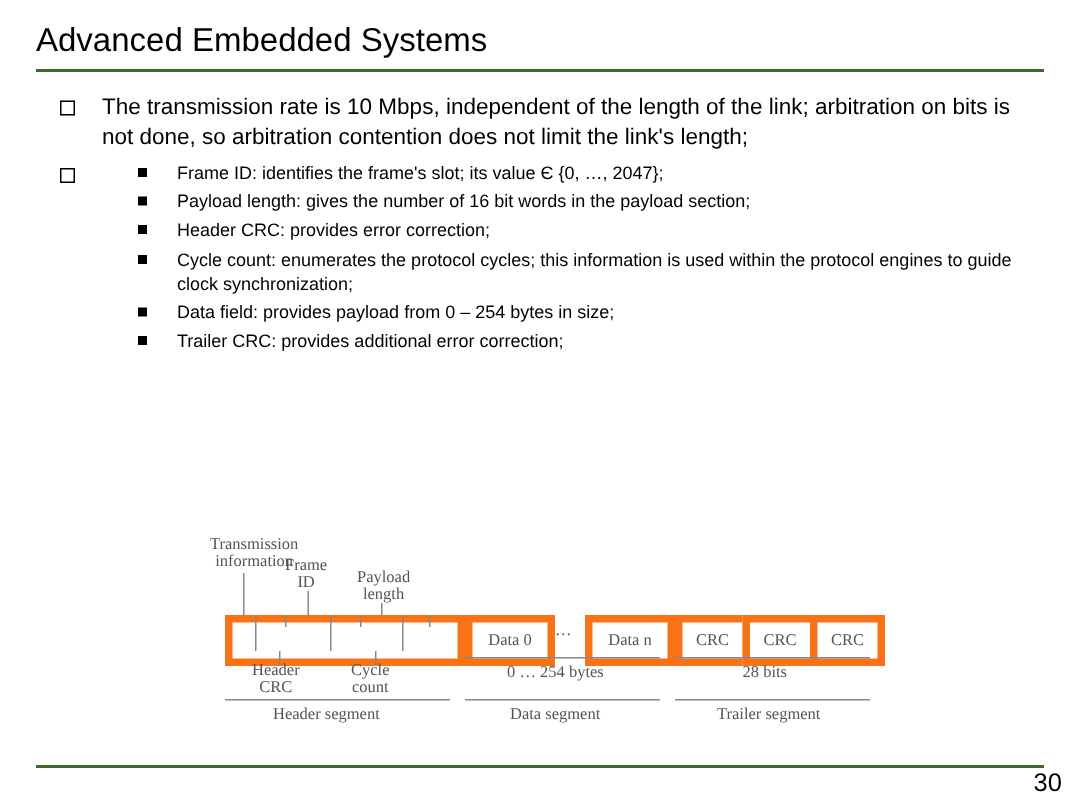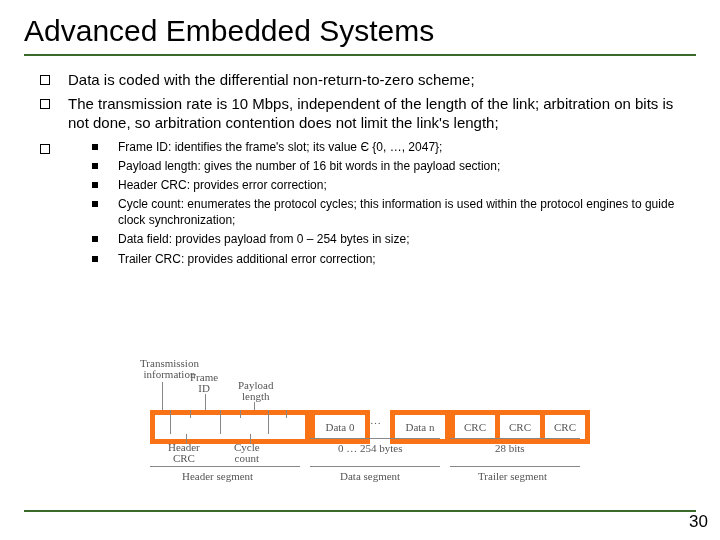--- a/index.html
+++ b/index.html
@@ -14,21 +14,21 @@
     overflow: hidden;
   }
   .slide {
     padding: 10px 24px 0 24px;
     box-sizing: border-box;
     width: 100%;
     height: 100%;
     position: relative;
   }
   .title {
-    font-size: 30px;
+    font-size: 22px;
     font-weight: 400;
     padding: 4px 0 6px 0;
     border-bottom: 2px solid #3a6b2a;
     margin-bottom: 14px;
   }
   ul.outer {
     list-style: none;
     padding: 0 0 0 16px;
     margin: 0;
     font-size: 15px;
@@ -99,21 +99,20 @@
   }
 </style>
 </head>
 <body>
 
 <div class="slide">
 
   <div class="title">Advanced Embedded Systems</div>
 
   <ul class="outer">
-    <li><span>Data is coded with the differential non-return-to-zero scheme;</span></li>
     <li><span>The transmission rate is 10 Mbps, independent of the length of the link; arbitration on bits is not done, so arbitration contention does not limit the link's length;</span></li>
     <li>
       <ul class="inner">
         <li><span>Frame ID: identifies the frame's slot; its value Є {0, …, 2047};</span></li>
         <li><span>Payload length: gives the number of 16 bit words in the payload section;</span></li>
         <li><span>Header CRC: provides error correction;</span></li>
         <li><span>Cycle count: enumerates the protocol cycles; this information is used within the protocol engines to guide clock synchronization;</span></li>
         <li><span>Data field: provides payload from 0 – 254 bytes in size;</span></li>
         <li><span>Trailer CRC: provides additional error correction;</span></li>
       </ul>

